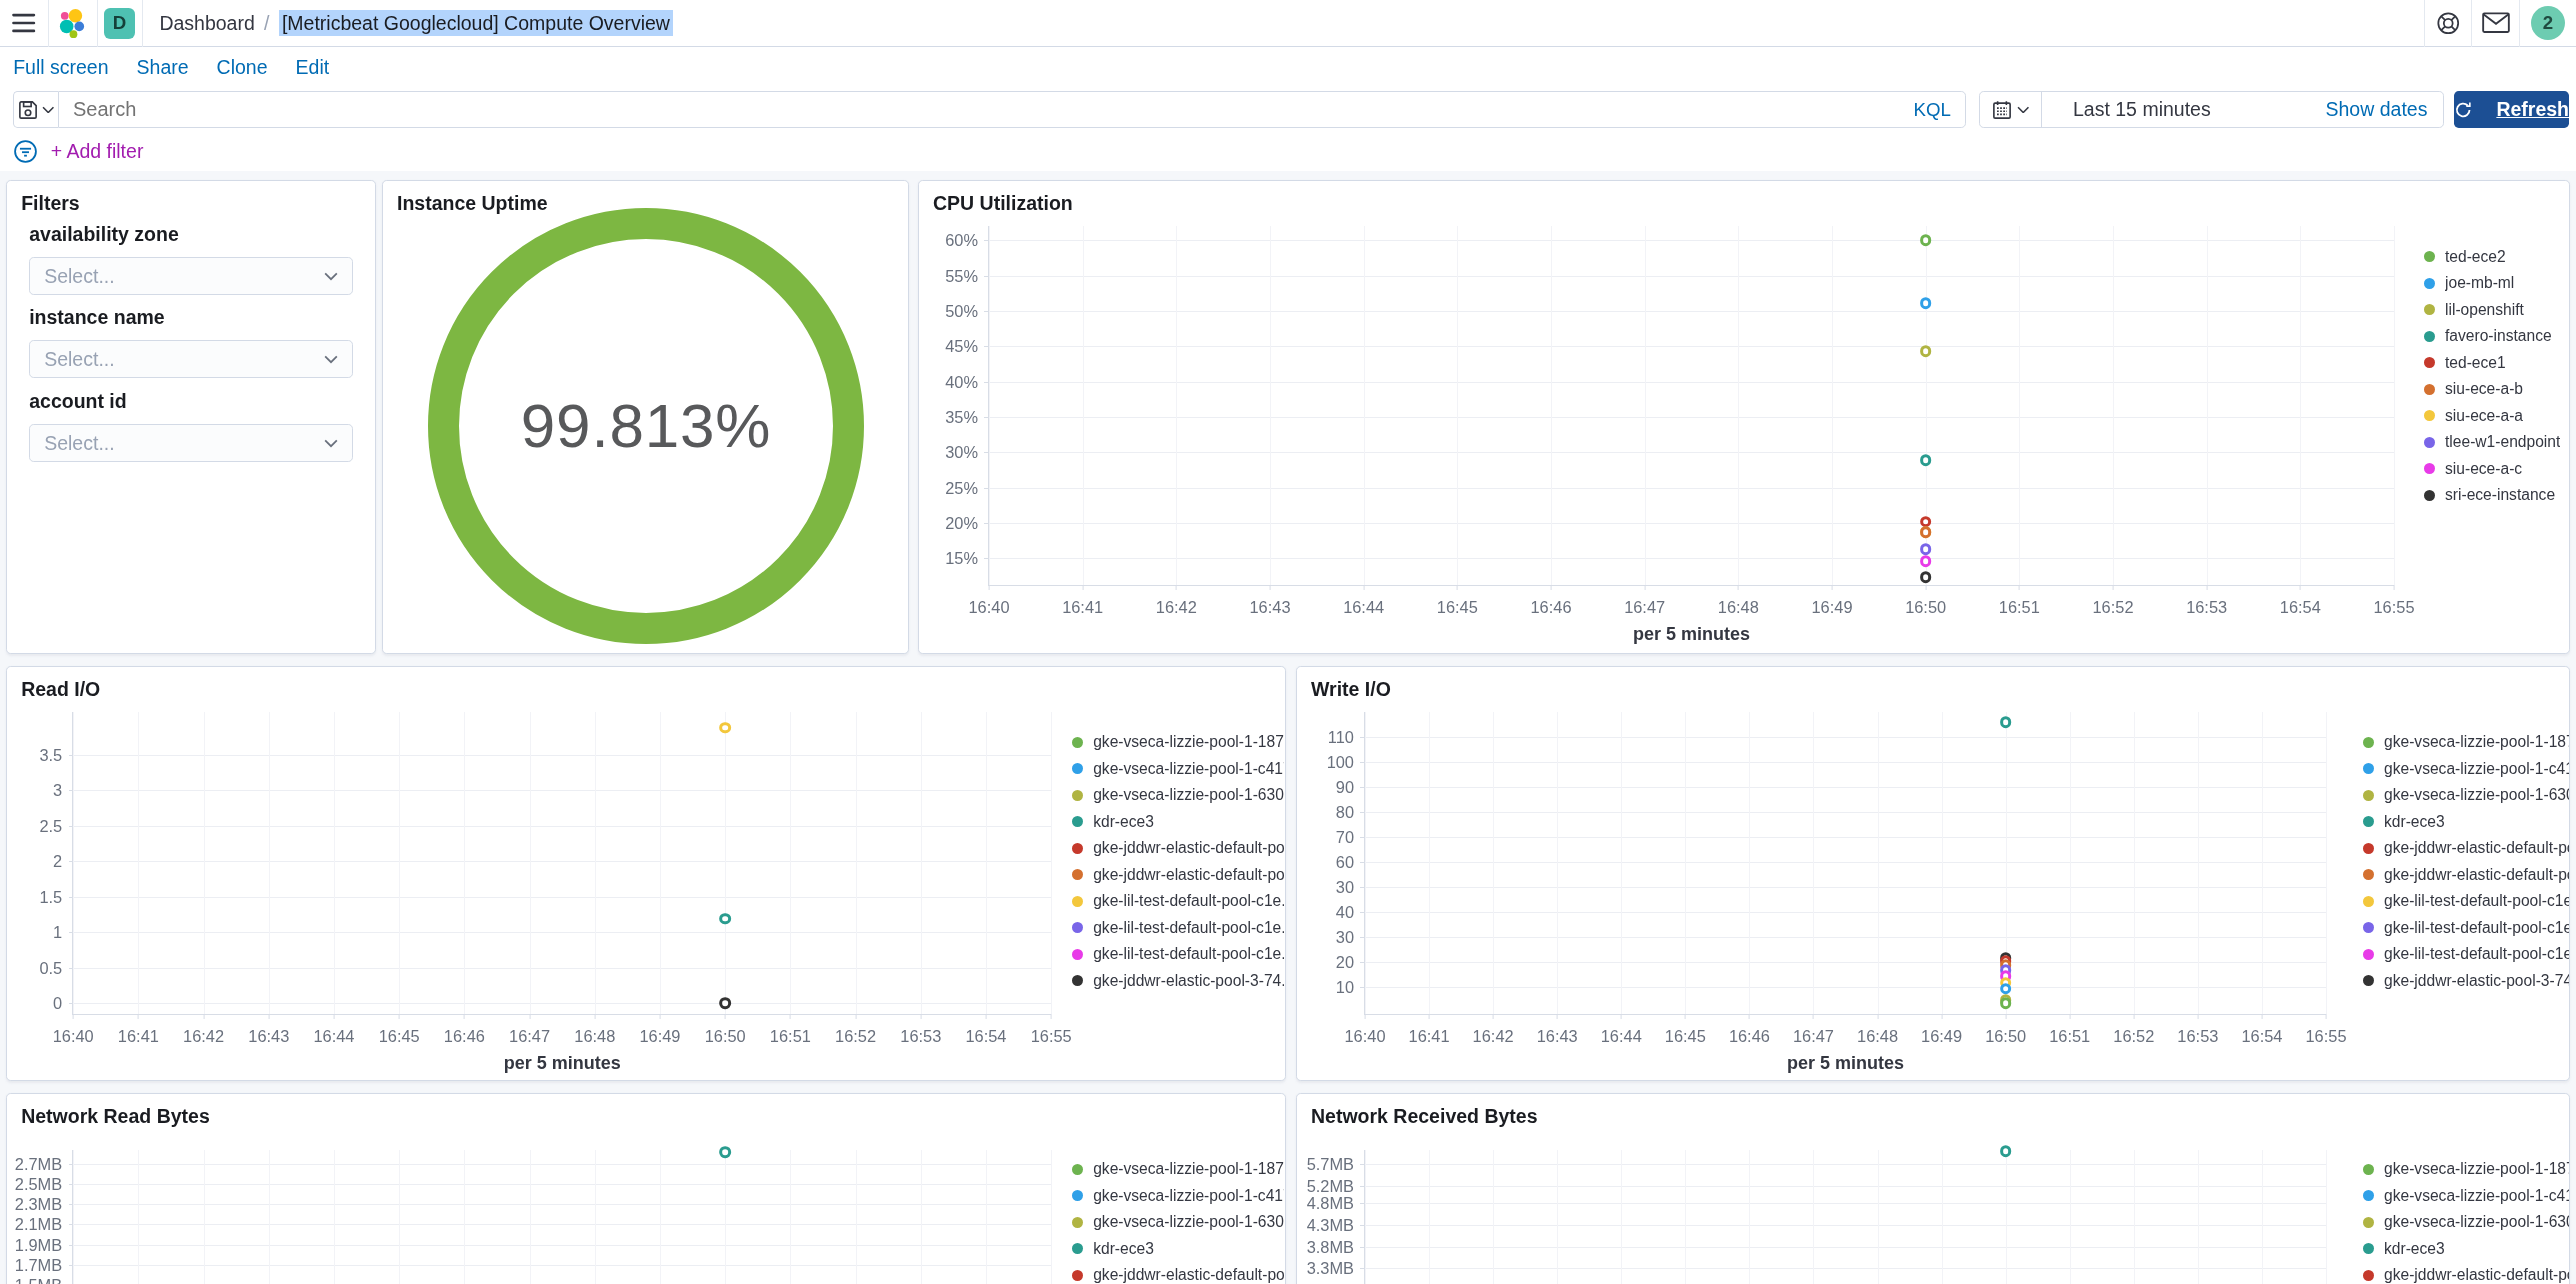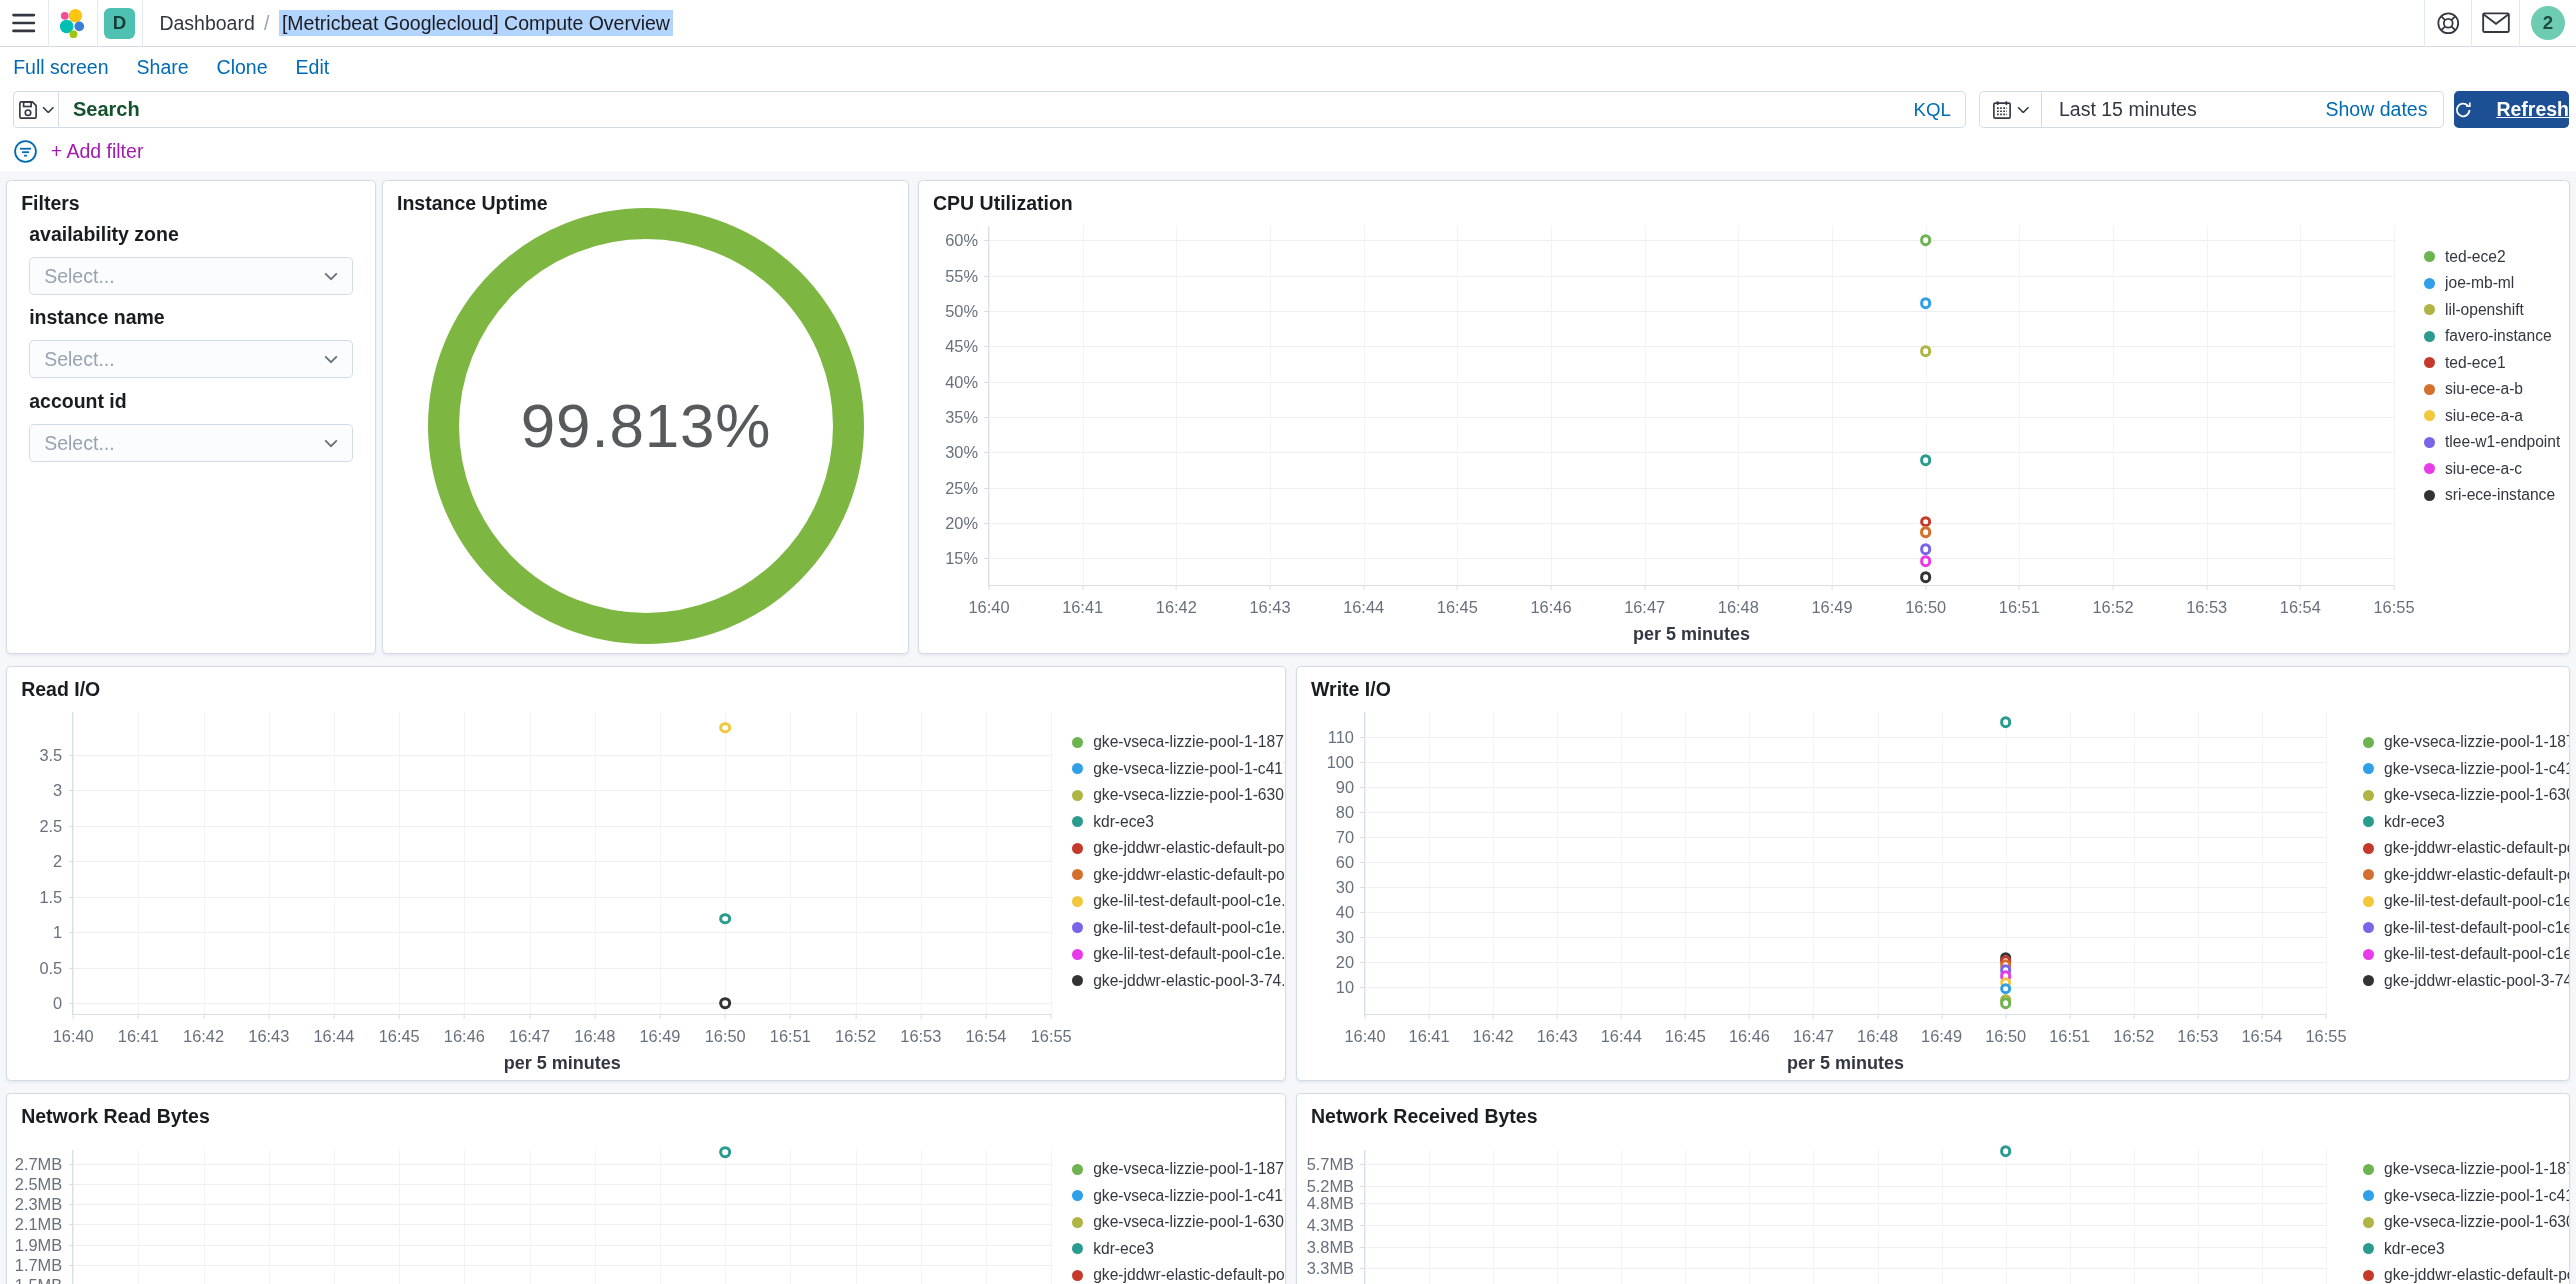--- a/index.html
+++ b/index.html
@@ -31,27 +31,27 @@
   .actions-row { position:absolute; left:13.2px; top:56px; display:flex; gap:28px; }
   .actions-row a { color:#006BB4; font-size:19.5px; text-decoration:none; cursor:pointer; }
 
   
   .query-row { position:absolute; left:0; top:91px; width:100%; height:37px; }
   .save-btn { position:absolute; left:13.2px; top:0; width:45px; height:37px; background:#fff;
               border:0.8px solid #D3DAE6; border-right:none; border-radius:4.7px 0 0 4.7px;
               display:flex; align-items:center; justify-content:center; gap:3.9px; cursor:pointer; }
   .search-box { position:absolute; left:58px; top:0; width:1908px; height:37px; background:#fff;
               border:0.8px solid #D3DAE6; border-radius:0 4.7px 4.7px 0; display:flex; align-items:center; padding:0 14px; }
-  .search-box .placeholder { color:#14532d; font-size:20px; flex:1;font-weight:bold; }
+  .search-box .placeholder { color:#737373; font-size:20px; flex:1; }
   .search-box .lang { color:#006BB4; font-size:18.7px; }
   .date-box { position:absolute; left:1979px; top:0; width:465px; height:37px; background:#fff;
               border:0.8px solid #D3DAE6; border-radius:4.7px; display:flex; align-items:center; }
   .cal-btn { width:62px; height:100%; border-right:0.8px solid #D3DAE6; display:flex; align-items:center;
               justify-content:center; gap:4.7px; cursor:pointer; }
-  .date-text { font-size:19.5px; color:#343741; margin-left:17px; flex:1; }
+  .date-text { font-size:19.5px; color:#343741; margin-left:31px; flex:1; }
   .show-dates { font-size:19.5px; color:#006BB4; margin-right:15.6px; cursor:pointer; }
   .refresh-btn { position:absolute; left:2454px; top:0; width:115px; height:37px; background:#1C4F94;
               border:none; border-radius:4.7px; color:#fff; font-size:19.5px; font-weight:600;
               display:flex; align-items:center; justify-content:center; gap:24px; cursor:pointer;
               font-family:inherit; }
   .refresh-btn span { text-decoration:underline; }
 
   
   .filter-row { position:absolute; left:13.2px; top:137px; height:28px; display:flex; align-items:center; gap:12.5px; }
   .filter-row .dash { color:#98A2B3; font-size:18.7px; }

